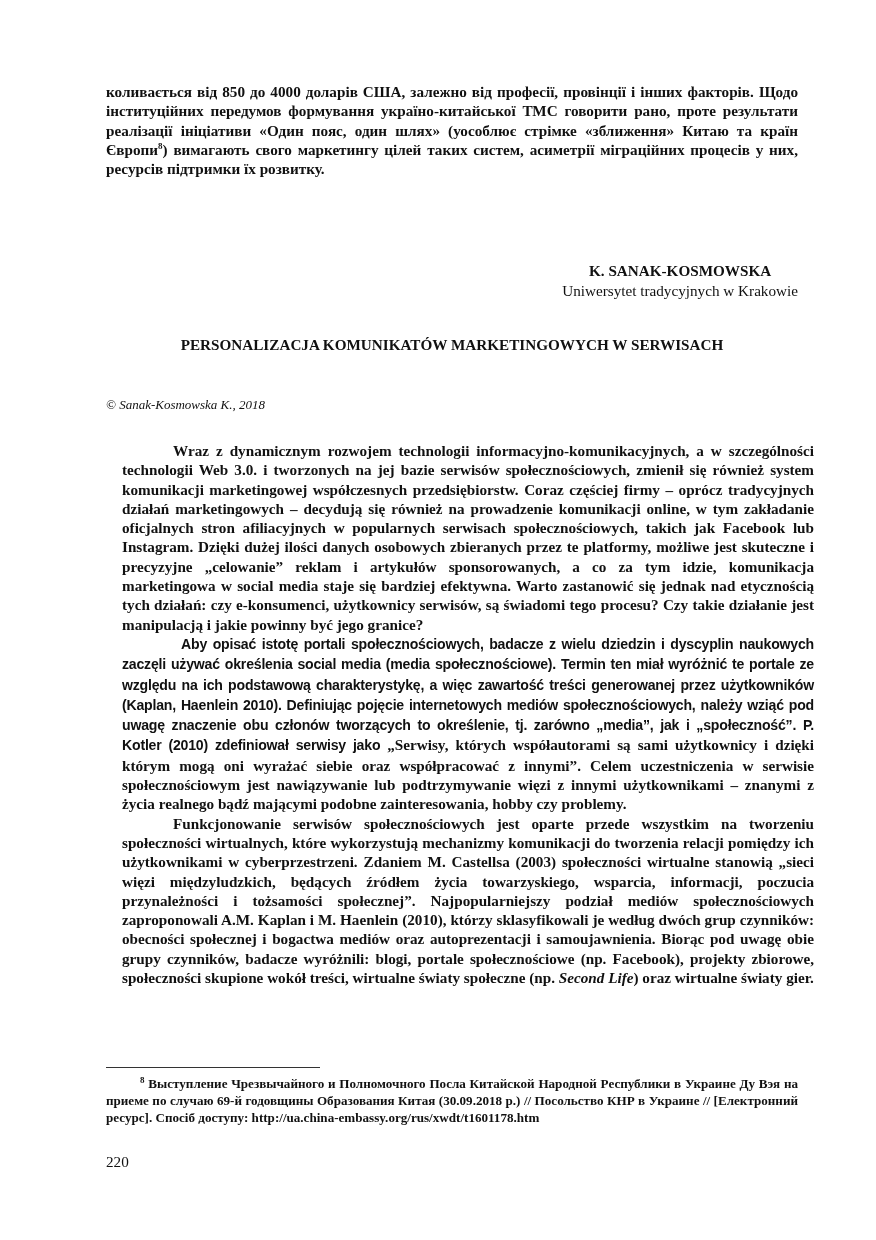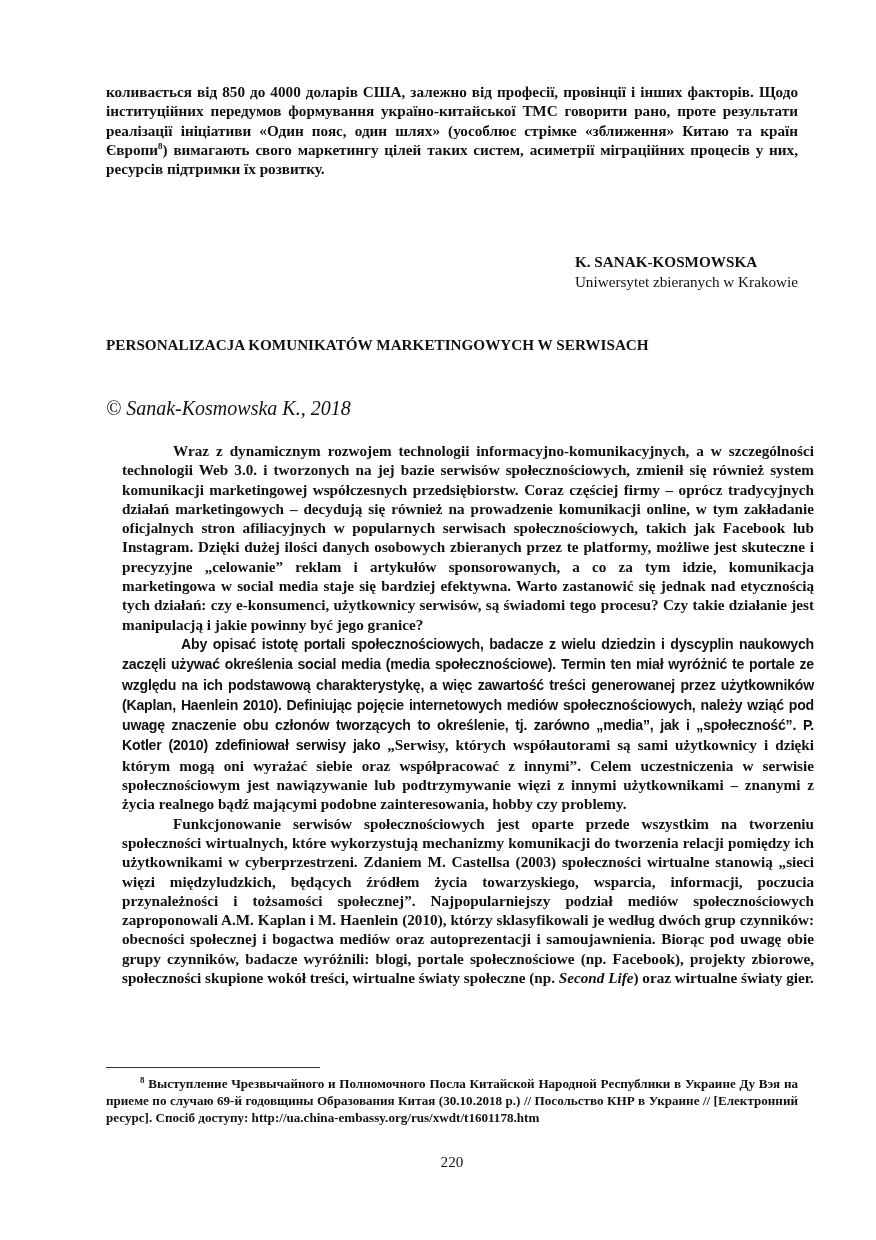--- a/index.html
+++ b/index.html
@@ -2,54 +2,54 @@
 <html><head>
 <meta charset="utf-8">
 <style>
   html, body { margin: 0; padding: 0; background: #ffffff; }
   body { width: 876px; height: 1240px; position: relative; overflow: hidden;
          font-family: "Liberation Serif", "DejaVu Serif", serif; color: #111; }
   .page { position: absolute; left: 106px; top: 0; width: 692px; }
   p { margin: 0; font-size: 15.2px; line-height: 19.3px; text-align: justify; font-weight: bold; }
   .indent { text-indent: 51px; }
   .prev { position: absolute; top: 82px; left: 0; width: 692px; }
-  .author { position: absolute; top: 252px; right: 0; text-align: left; font-size: 15.2px; line-height: 19.5px; }
+  .author { position: absolute; top: 261px; right: 0; text-align: center; font-size: 15.2px; line-height: 19.5px; }
   .author .name { font-weight: bold; }
-  .title { position: absolute; top: 335px; left: 0; width: 692px; text-align: left; font-weight: bold; font-size: 15.2px; line-height: 19.5px; }
-  .copyright { position: absolute; top: 397px; left: 0; font-style: italic; font-size: 20px; }
+  .title { position: absolute; top: 335px; left: 0; width: 692px; text-align: center; font-weight: bold; font-size: 15.2px; line-height: 19.5px; }
+  .copyright { position: absolute; top: 397px; left: 0; font-style: italic; font-size: 13px; }
   .body { position: absolute; top: 441px; left: 16px; width: 692px; }
   .heavy { font-family: "Liberation Sans", sans-serif; font-size: 14.1px; letter-spacing: -0.2px; margin-left: 8px; }
   sup { font-size: 9px; vertical-align: super; line-height: 0; }
   .rule { position: absolute; top: 1067px; left: 0; width: 214px; border-top: 1px solid #333; }
   .footnote { position: absolute; top: 1076px; left: 0; width: 692px; font-size: 13.1px; line-height: 16.8px; text-align: justify; }
   .footnote .fn-indent { display:inline-block; width: 34px; }
-  .pagenum { position: absolute; top: 1153px; left: 0; width: 692px; text-align: center; font-size: 15.2px; }
+  .pagenum { position: absolute; top: 1153px; left: 0; width: 692px; font-size: 15.2px; }
 </style>
 </head>
 <body>
 
 <div class="page">
 
   <p class="prev"><span>коливається від 850 до 4000 доларів США, залежно від професії, провінції і інших факторів. Щодо інституційних передумов формування україно-китайської ТМС говорити рано, проте результати реалізації ініціативи «Один пояс, один шлях» (уособлює стрімке «зближення» Китаю та країн Європи</span><sup>8</sup><span>) вимагають свого маркетингу цілей таких систем, асиметрії міграційних процесів у них, ресурсів підтримки їх розвитку.</span></p>
 
   <div class="author">
     <div class="name">K. SANAK-KOSMOWSKA</div>
-    <div>Uniwersytet zbieranych w  Krakowie</div>
+    <div>Uniwersytet tradycyjnych w  Krakowie</div>
   </div>
 
   <div class="title">
     <div>PERSONALIZACJA KOMUNIKATÓW MARKETINGOWYCH W SERWISACH</div>
   </div>
 
   <div class="copyright">© Sanak-Kosmowska K., 2018</div>
 
   <div class="body">
     <p class="indent">Wraz z dynamicznym rozwojem technologii informacyjno-komunikacyjnych, a w szczególności technologii Web 3.0. i tworzonych na jej bazie serwisów społecznościowych,  zmienił się również system komunikacji marketingowej współczesnych przedsiębiorstw. Coraz częściej firmy – oprócz tradycyjnych działań marketingowych – decydują się również na prowadzenie komunikacji online, w tym zakładanie oficjalnych stron afiliacyjnych w popularnych serwisach społecznościowych, takich jak Facebook lub Instagram. Dzięki dużej ilości danych osobowych zbieranych przez te platformy, możliwe jest skuteczne i precyzyjne „celowanie” reklam i artykułów sponsorowanych, a co za tym idzie, komunikacja marketingowa w social media staje się bardziej efektywna. Warto zastanowić się jednak nad etycznością tych działań: czy e-konsumenci, użytkownicy serwisów, są świadomi tego procesu? Czy takie działanie jest manipulacją i jakie powinny być jego granice?</p>
     <p class="indent"><span class="heavy">Aby opisać istotę portali społecznościowych, badacze z wielu dziedzin i dyscyplin naukowych zaczęli używać określenia social media (media społecznościowe). Termin ten miał wyróżnić te portale ze względu na ich podstawową charakterystykę, a więc zawartość treści generowanej przez użytkowników (Kaplan, Haenlein 2010). Definiując pojęcie internetowych mediów społecznościowych, należy wziąć pod uwagę znaczenie obu członów tworzących to określenie, tj. zarówno „media”, jak i „społeczność”. P. Kotler (2010) zdefiniował serwisy jako </span><span>„Serwisy, których współautorami są sami użytkownicy i dzięki którym mogą oni wyrażać siebie oraz współpracować z innymi”.  Celem uczestniczenia w serwisie społecznościowym jest nawiązywanie lub podtrzymywanie więzi z innymi użytkownikami – znanymi z życia realnego bądź mającymi podobne zainteresowania, hobby czy problemy.</span></p>
     <p class="indent"><span>Funkcjonowanie serwisów społecznościowych jest oparte przede wszystkim na tworzeniu społeczności wirtualnych, które wykorzystują mechanizmy komunikacji do tworzenia relacji pomiędzy ich użytkownikami w cyberprzestrzeni. Zdaniem M. Castellsa (2003) społeczności wirtualne stanowią „sieci więzi międzyludzkich, będących źródłem życia towarzyskiego, wsparcia, informacji, poczucia przynależności i tożsamości społecznej”. Najpopularniejszy podział mediów społecznościowych zaproponowali A.M. Kaplan i M. Haenlein (2010), którzy sklasyfikowali je według dwóch grup czynników: obecności społecznej i bogactwa mediów oraz autoprezentacji i samoujawnienia. Biorąc pod uwagę obie grupy czynników, badacze wyróżnili: blogi, portale społecznościowe (np. Facebook), projekty zbiorowe, społeczności skupione wokół treści, wirtualne światy społeczne (np. </span><i>Second Life</i><span>) oraz wirtualne światy gier.</span></p>
   </div>
 
   <div class="rule"></div>
 
-  <p class="footnote"><span class="fn-indent"></span><sup>8</sup><span> Выступление Чрезвычайного и Полномочного Посла Китайской Народной Республики в Украине Ду Вэя на приеме по случаю 69-й годовщины Образования Китая (30.10.2018 р.) // Посольство КНР в Украине // [Електронний ресурс]. Спосіб доступу:  http://ua.china-embassy.org/rus/xwdt/t1601178.htm</span></p>
+  <p class="footnote"><span class="fn-indent"></span><sup>8</sup><span> Выступление Чрезвычайного и Полномочного Посла Китайской Народной Республики в Украине Ду Вэя на приеме по случаю 69-й годовщины Образования Китая (30.09.2018 р.) // Посольство КНР в Украине // [Електронний ресурс]. Спосіб доступу:  http://ua.china-embassy.org/rus/xwdt/t1601178.htm</span></p>
 
   <div class="pagenum">220</div>
 </div>
 
 </body></html>

